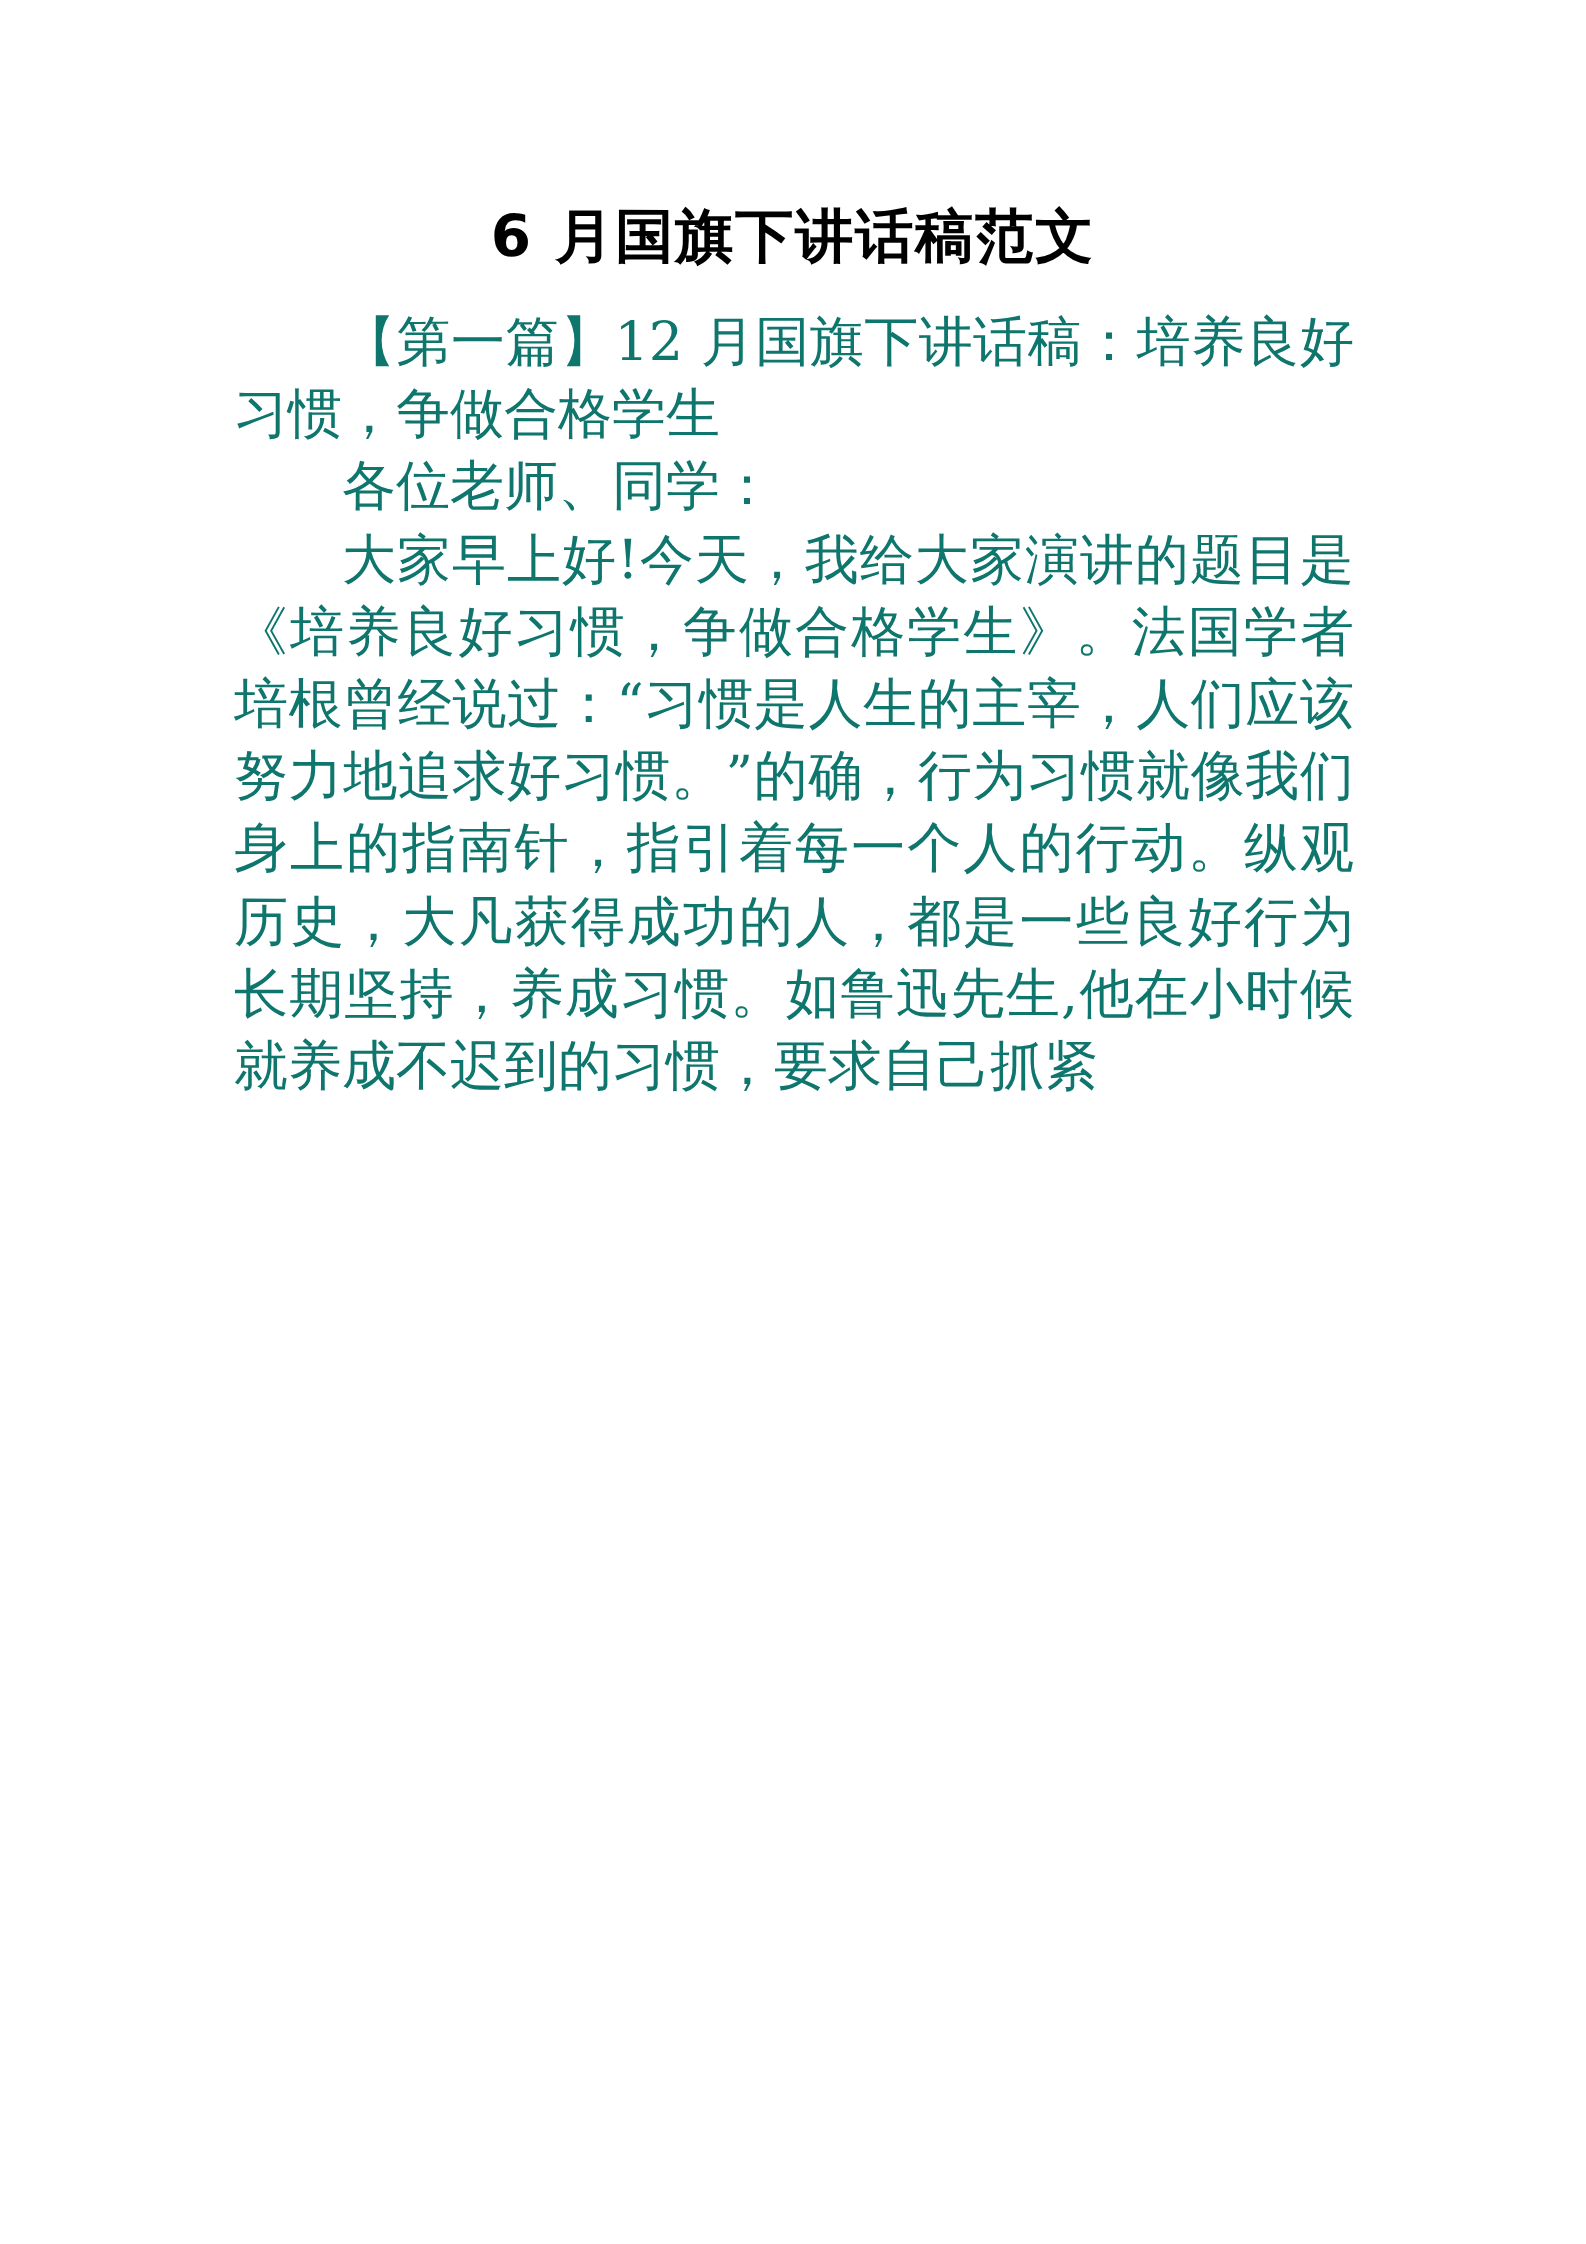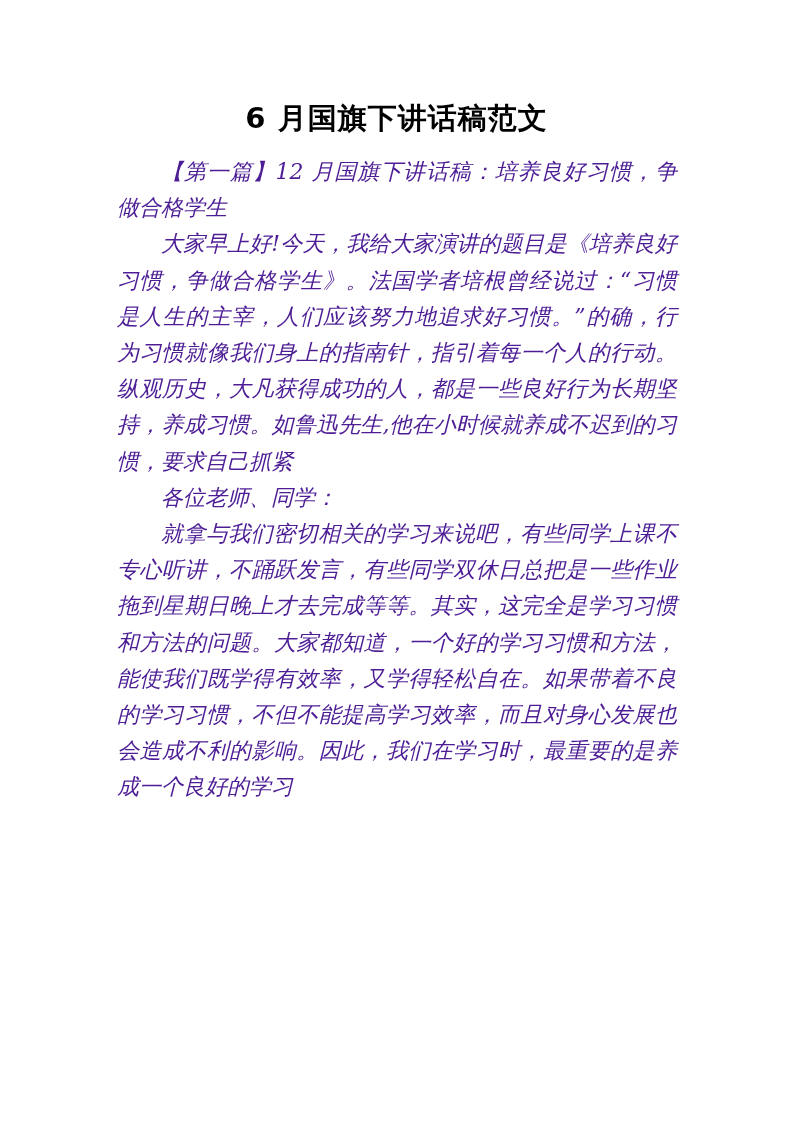--- a/index.html
+++ b/index.html
@@ -10,28 +10,27 @@
       font-family: "DejaVu Serif", "Liberation Serif", serif;
     }
     .title {
       position: absolute; left: 0; top: 96px; width: 793px; text-align: center;
       font-family: "DejaVu Sans", "Liberation Sans", sans-serif;
       font-weight: bold; font-size: 29px; letter-spacing: 1px; color: #000;
       margin: 0; line-height: 44px;
     }
     .body {
       position: absolute; left: 117px; top: 154px; width: 560px;
-      font-size: 22px; line-height: 36.2px; color: #4c1d95; font-style: italic;
+      font-size: 27px; line-height: 36.2px; color: #0f766e;
     }
     .para { margin: 0; text-indent: 2em; text-align: justify; text-align-last: left; word-break: break-all; }
   </style>
 </head>
 <body>
 
 <div class="page">
   <h1 class="title">6 月国旗下讲话稿范文</h1>
   <div class="body">
     <p class="para">【第一篇】12 月国旗下讲话稿：培养良好习惯，争做合格学生</p>
+    <p class="para">各位老师、同学：</p>
     <p class="para">大家早上好!今天，我给大家演讲的题目是《培养良好习惯，争做合格学生》。法国学者培根曾经说过：“习惯是人生的主宰，人们应该努力地追求好习惯。”的确，行为习惯就像我们身上的指南针，指引着每一个人的行动。纵观历史，大凡获得成功的人，都是一些良好行为长期坚持，养成习惯。如鲁迅先生,他在小时候就养成不迟到的习惯，要求自己抓紧</p>
-    <p class="para">各位老师、同学：</p>
-    <p class="para">就拿与我们密切相关的学习来说吧，有些同学上课不专心听讲，不踊跃发言，有些同学双休日总把是一些作业拖到星期日晚上才去完成等等。其实，这完全是学习习惯和方法的问题。大家都知道，一个好的学习习惯和方法，能使我们既学得有效率，又学得轻松自在。如果带着不良的学习习惯，不但不能提高学习效率，而且对身心发展也会造成不利的影响。因此，我们在学习时，最重要的是养成一个良好的学习</p>
   </div>
 </div>
 
 </body></html>

